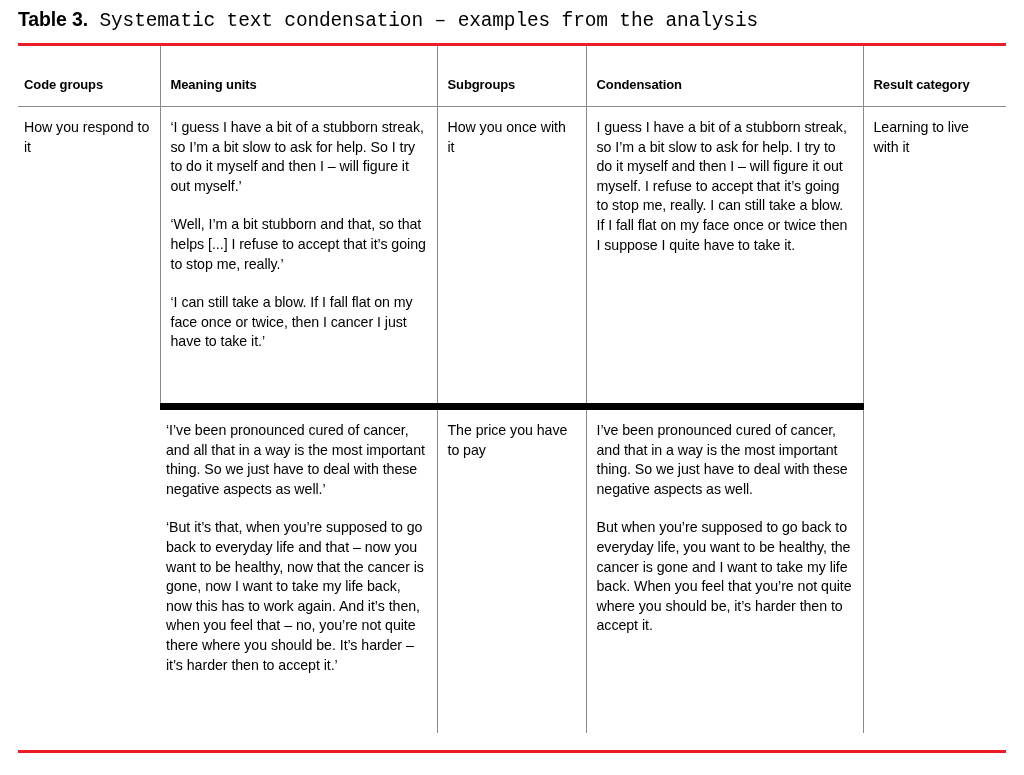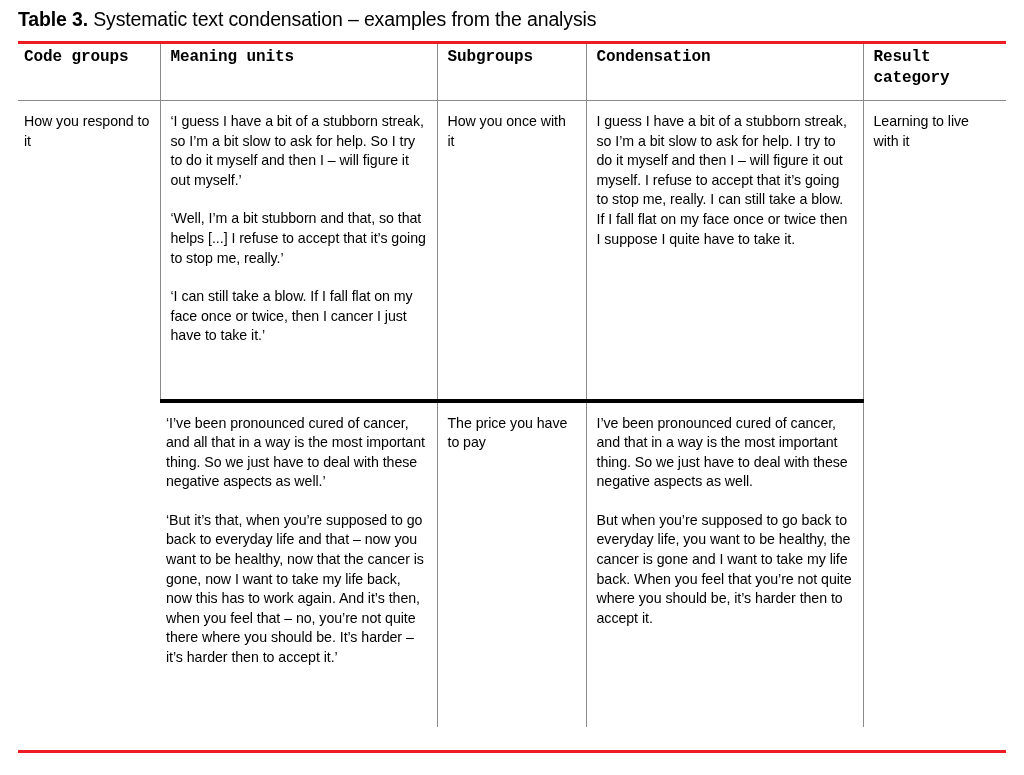--- a/index.html
+++ b/index.html
@@ -31,20 +31,21 @@
     padding-bottom: 9px;
     white-space: nowrap;
     letter-spacing: -0.15px;
   }
   .caption .caption-label {
     font-weight: bold;
     text-align: center;
   }
   .caption .caption-text {
     font-weight: normal;
+    font-family: Liberation Mono, monospace;
   }
 
   
   table.t3 {
     width: 988px;
     border-collapse: collapse;
     table-layout: fixed;
     border-top: 3px solid var(--rule, #ED1C24);
   }
 
@@ -63,27 +64,26 @@
     box-sizing: border-box;
   }
   table.t3 th:first-child,
   table.t3 td:first-child {
     border-left: none;
     padding-left: 6px;
   }
 
   
   table.t3 thead th {
-    font-size: 16px;
+    font-size: 13px;
     line-height: 21px;
     font-weight: bold;
-    padding-top: 3px;
+    padding-top: 28px;
     padding-bottom: 11px;
     letter-spacing: -0.1px;
-    font-family: Liberation Mono, monospace;
   }
   table.t3 thead tr {
     border-bottom: 1px solid #8a8a8a;
   }
 
   
   table.t3 tbody td {
     font-size: 14.2px;
     line-height: 19.6px;
     padding-top: 11px;
@@ -94,21 +94,21 @@
   }
   table.t3 tbody td p {
     margin: 0 0 19px 0;
   }
   table.t3 tbody td p:last-child {
     margin-bottom: 0;
   }
 
   
   table.t3 tbody tr.row-2 > td {
-    border-top: 4px solid #000000;
+    border-top: 7px solid #000000;
   }
   table.t3 tbody tr.row-2 > td.no-top {
     border-top: none;
   }
 
   
   table.t3 tbody tr.row-1 { height: 300px; }
   table.t3 tbody tr.row-2 { height: 326px; }
 
   

